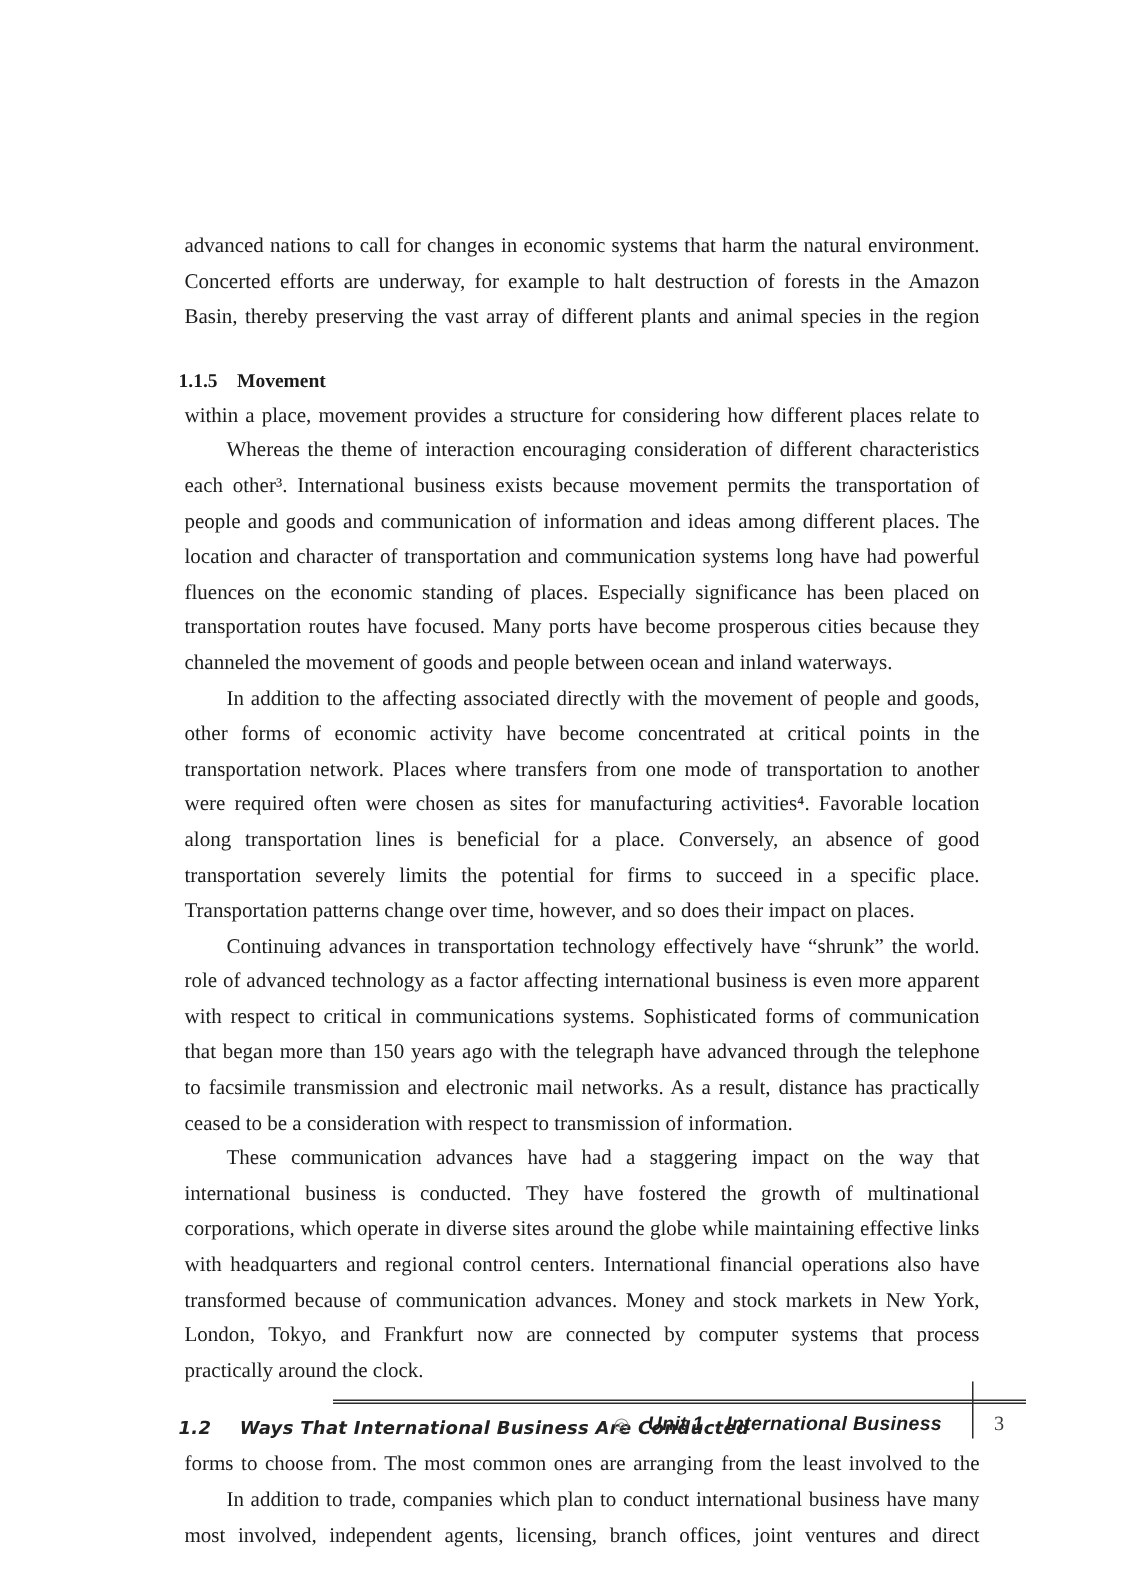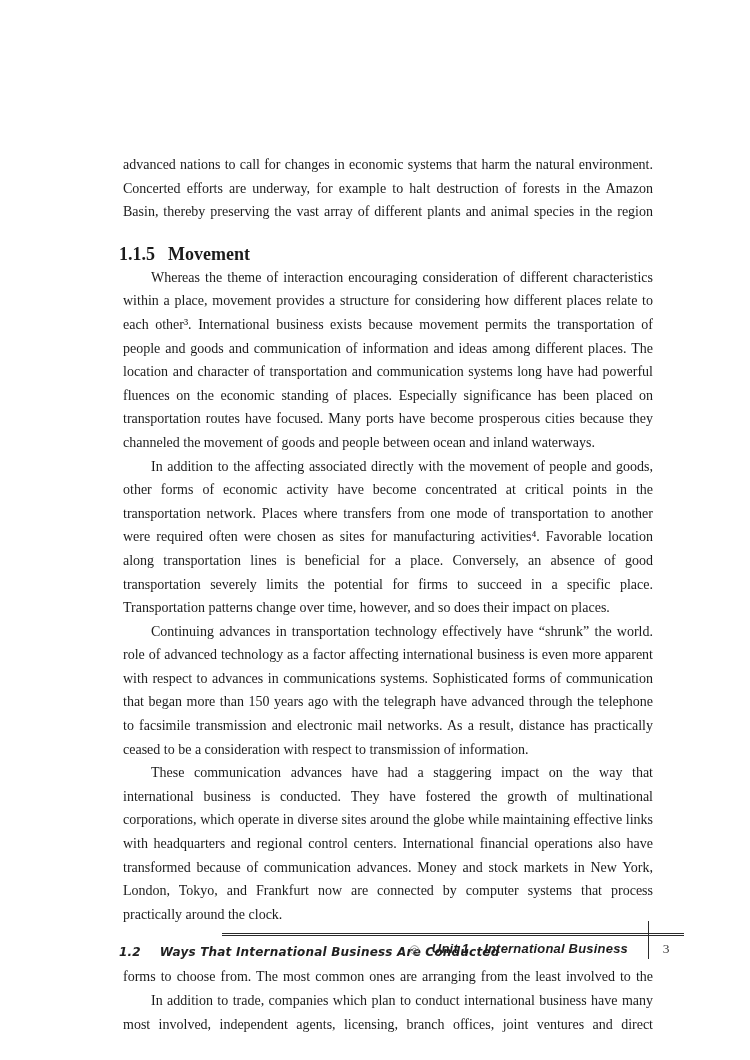--- a/index.html
+++ b/index.html
@@ -21,21 +21,21 @@
     text-align:justify;
     text-align-last:justify;
     height:19.6px;
     overflow:hidden;
     white-space:normal;
   }
   .jl.noj { text-align-last:left; }
   .jl.fi  { text-indent:28px; }
   .subheading {
     margin:22px 0 4px 0;
-    font-size:18px; line-height:20px;
+    font-size:13px; line-height:20px;
     font-weight:bold;
     font-family:"Liberation Serif","DejaVu Serif",serif;
   }
   .subheading .num { margin-right:9px; }
   .secheading {
     margin:17px 0 2px 0;
     font-family:"DejaVu Sans","Liberation Sans",sans-serif;
     font-style:italic; font-weight:bold;
     font-size:12px; line-height:22px;
     letter-spacing:0.2px;
@@ -80,22 +80,22 @@
       <div class="jl">advanced nations to call for changes in economic systems that harm the natural environment.</div>
       <div class="jl">Concerted efforts are underway, for example to halt destruction of forests in the Amazon</div>
       <div class="jl">Basin, thereby preserving the vast array of different plants and animal species in the region</div>
     </div>
 
   <div class="subheading">
     <span class="num">1.1.5</span><span>Movement</span>
   </div>
 
   <div class="para">
+      <div class="jl">within a place, movement provides a structure for considering how different places relate to</div>
       <div class="jl fi">Whereas the theme of interaction encouraging consideration of different characteristics</div>
-      <div class="jl">within a place, movement provides a structure for considering how different places relate to</div>
       <div class="jl">each other³. International business exists because movement permits the transportation of</div>
       <div class="jl">people and goods and communication of information and ideas among different places. The</div>
       <div class="jl">location and character of transportation and communication systems long have had powerful in</div>
       <div class="jl">fluences on the economic standing of places. Especially significance has been placed on which</div>
       <div class="jl">transportation routes have focused. Many ports have become prosperous cities because they</div>
       <div class="jl noj">channeled the movement of goods and people between ocean and inland waterways.</div>
     </div>
 
   <div class="para">
       <div class="jl fi">In addition to the affecting associated directly with the movement of people and goods,</div>
@@ -103,21 +103,21 @@
       <div class="jl">transportation network. Places where transfers from one mode of transportation to another</div>
       <div class="jl">were required often were chosen as sites for manufacturing activities⁴. Favorable location</div>
       <div class="jl">along transportation lines is beneficial for a place. Conversely, an absence of good</div>
       <div class="jl">transportation severely limits the potential for firms to succeed in a specific place.</div>
       <div class="jl noj">Transportation patterns change over time, however, and so does their impact on places.</div>
     </div>
 
   <div class="para">
       <div class="jl fi">Continuing advances in transportation technology effectively have “shrunk” the world. The</div>
       <div class="jl">role of advanced technology as a factor affecting international business is even more apparent</div>
-      <div class="jl">with respect to advances in communications systems. Sophisticated forms of communication</div>
+      <div class="jl">with respect to critical in communications systems. Sophisticated forms of communication</div>
       <div class="jl">that began more than 150 years ago with the telegraph have advanced through the telephone</div>
       <div class="jl">to facsimile transmission and electronic mail networks. As a result, distance has practically</div>
       <div class="jl noj">ceased to be a consideration with respect to transmission of information.</div>
     </div>
 
   <div class="para">
       <div class="jl fi">These communication advances have had a staggering impact on the way that</div>
       <div class="jl">international business is conducted. They have fostered the growth of multinational</div>
       <div class="jl">corporations, which operate in diverse sites around the globe while maintaining effective links</div>
       <div class="jl">with headquarters and regional control centers. International financial operations also have been</div>

